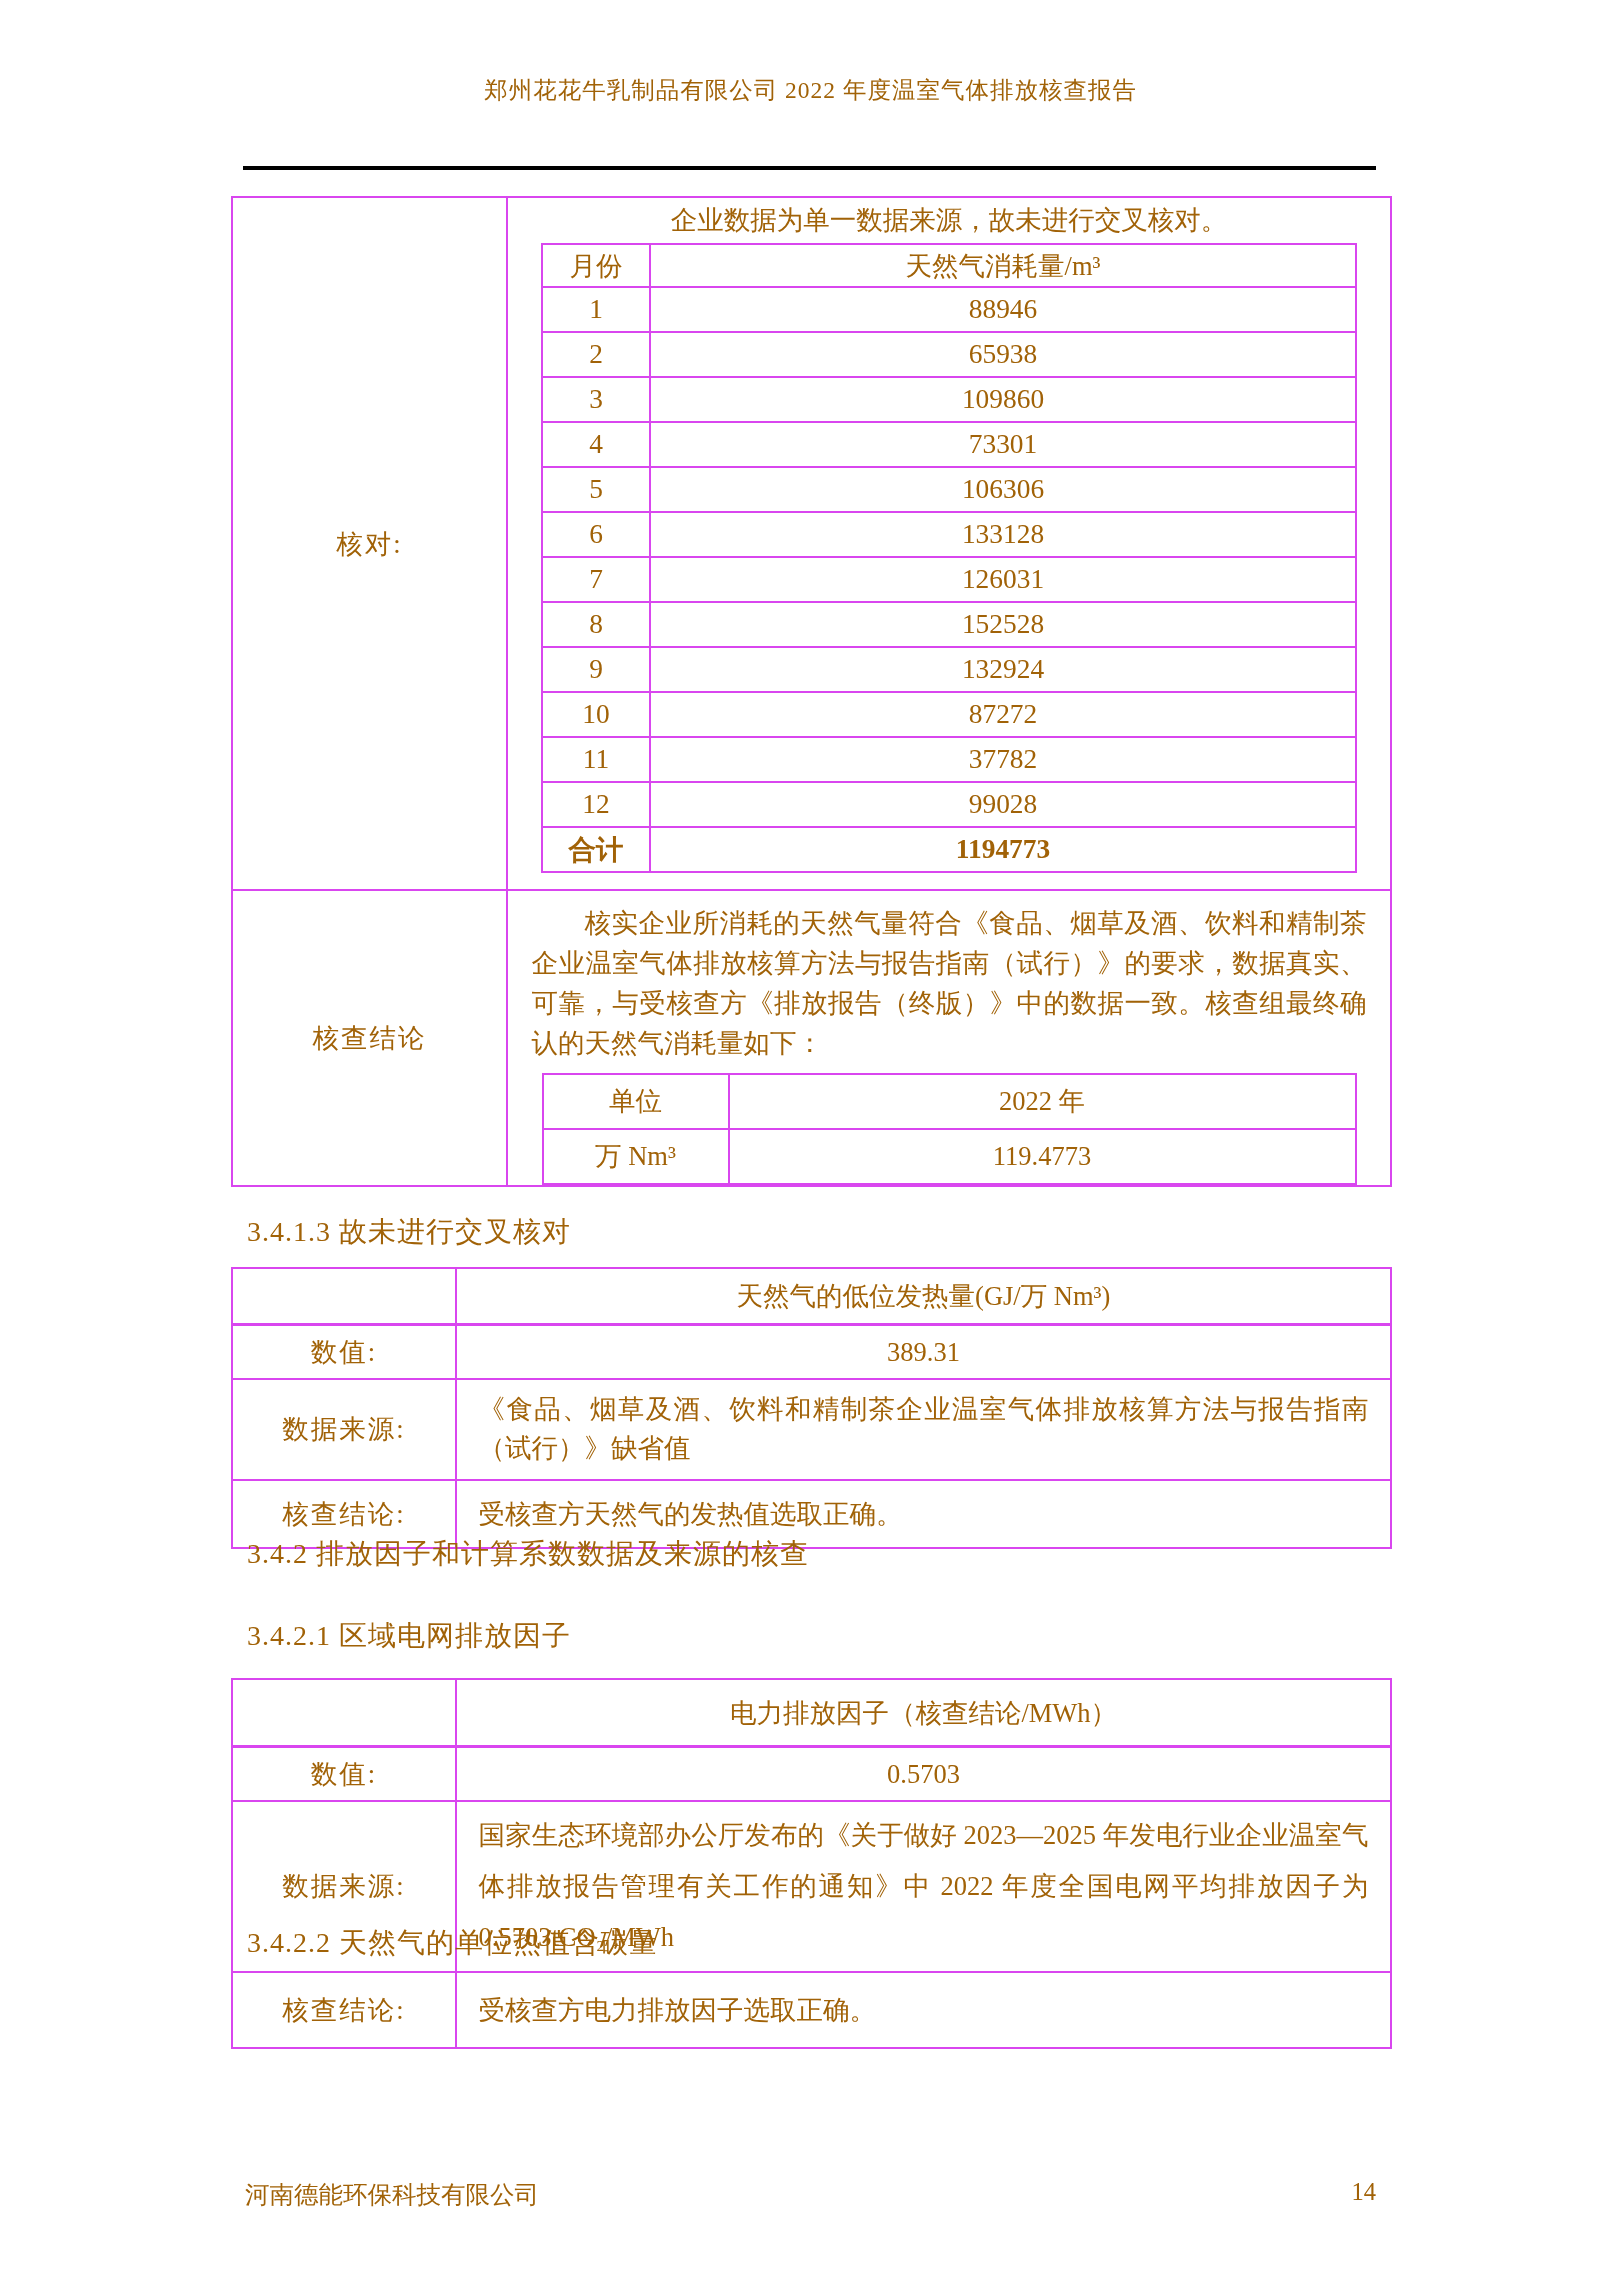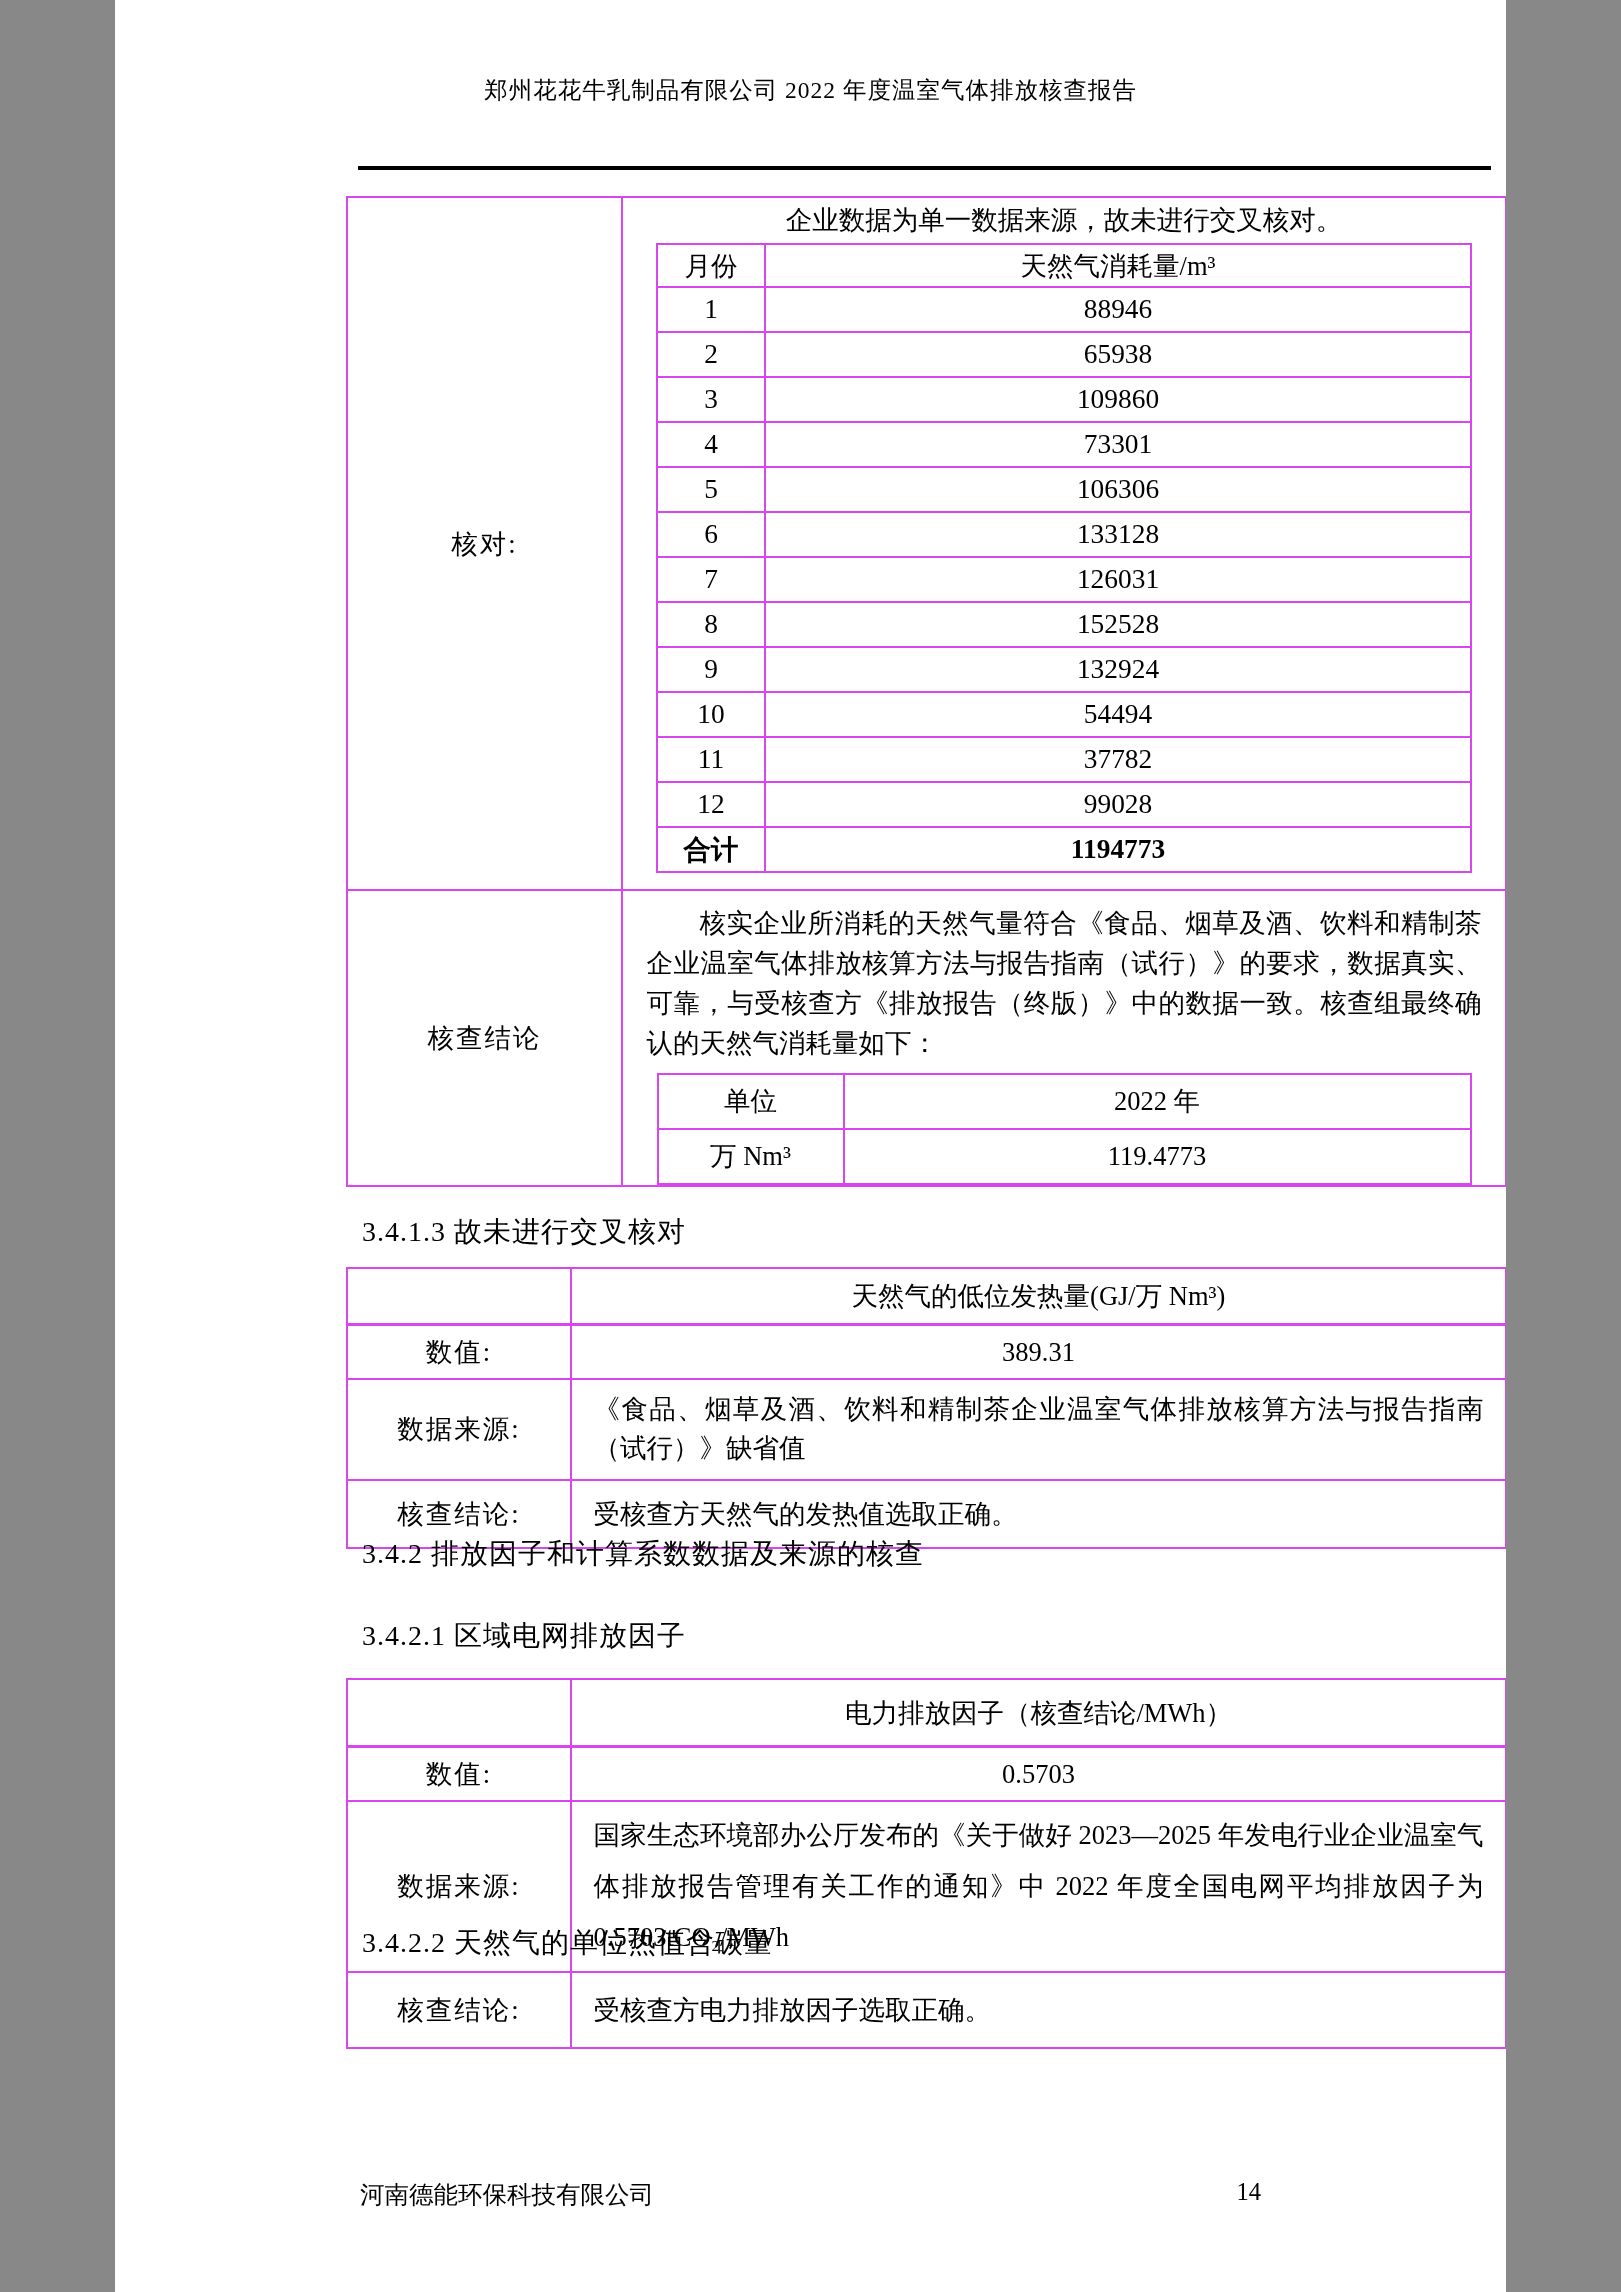--- a/index.html
+++ b/index.html
@@ -1,22 +1,22 @@
 <!DOCTYPE html>
 <html><head>
 <meta charset="utf-8">
 <style>
   html,body{margin:0;padding:0;background:#888;}
   .page{
     position:relative;
-    width:1391px;height:2293px;
+    width:1621px;height:2293px;
     margin:0 auto;
     background:#ffffff;
     font-family:"Liberation Serif","DejaVu Serif",serif;
-    color:#000000;
+    color:#a16207;
     overflow:hidden;
   }
   
   .header-title{
     position:absolute;top:74px;left:0;width:100%;
     text-align:center;font-size:23.5px;letter-spacing:1px;
   }
   .header-rule{
     position:absolute;top:166px;left:243px;width:1133px;height:3.9px;
     background:#000;
@@ -138,21 +138,21 @@
           <tr>
                   <td class="m">8</td>
                   <td class="m">152528</td>
                 </tr>
           <tr>
                   <td class="m">9</td>
                   <td class="m">132924</td>
                 </tr>
           <tr>
                   <td class="m">10</td>
-                  <td class="m">54494</td>
+                  <td class="m">87272</td>
                 </tr>
           <tr>
                   <td class="m">11</td>
                   <td class="m">37782</td>
                 </tr>
           <tr>
                   <td class="m">12</td>
                   <td class="m">99028</td>
                 </tr>
           <tr class="total">

